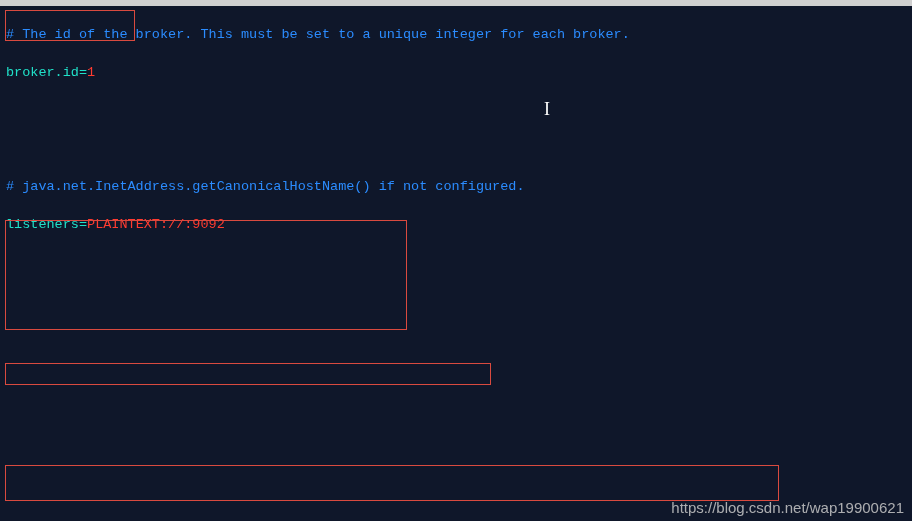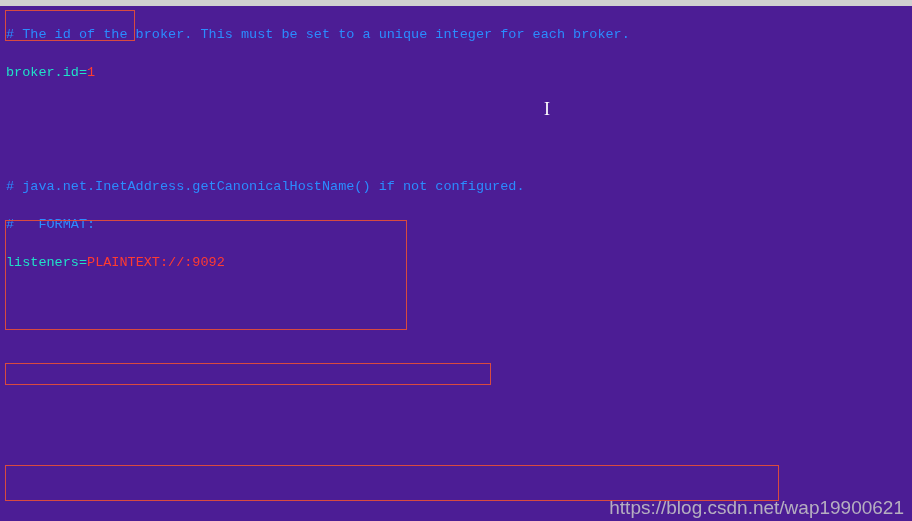--- a/index.html
+++ b/index.html
@@ -8,21 +8,21 @@
     background: #e8e8e8;
     font-family: "Consolas", "Courier New", monospace;
     font-size: 13.5px;
     line-height: 19px;
     width: 912px;
     height: 521px;
     overflow: hidden;
     position: relative;
   }
   .terminal {
-    background: #4c1d95;
+    background: #0f172a;
     width: 912px;
     height: 521px;
     position: relative;
     overflow: hidden;
   }
   .gutter-top {
     background: #d0d0d0;
     height: 6px;
     width: 912px;
   }
@@ -34,21 +34,21 @@
   .line { height: 19px; }
   .cyan { color: #20e0c8; }
   .eq   { color: #20e0c8; }
   .red  { color: #ff3b30; }
   .boxA { position:absolute; border:1px solid #d94a3f; pointer-events:none; }
   .watermark {
     position: absolute;
     bottom: 4px;
     right: 8px;
     color: #c8c8c8;
-    font-size: 19px;
+    font-size: 15px;
     font-family: Arial, sans-serif;
     opacity: 0.85;
   }
   .cursor-I {
     position:absolute;
     color:#fff;
     font-family: serif;
     font-size:18px;
     pointer-events:none;
   }
@@ -58,21 +58,20 @@
 
 <div class="terminal">
   <div class="gutter-top"></div>
 
   <div class="content">
 <div class="line"># The id of the broker. This must be set to a unique integer for each broker.</div>
 <div class="line"><span class="cyan">broker.id</span><span class="eq">=</span><span class="red">1</span></div>
 <div class="line"> </div>
 <div class="line"> </div>
 <div class="line"># java.net.InetAddress.getCanonicalHostName() if not configured.</div>
-<div class="line">#   FORMAT:</div>
 <div class="line"><span class="cyan">listeners</span><span class="eq">=</span><span class="red">PLAINTEXT://:9092</span></div>
 <div class="line"></div>
 
 
 
 
 
 
 
 

